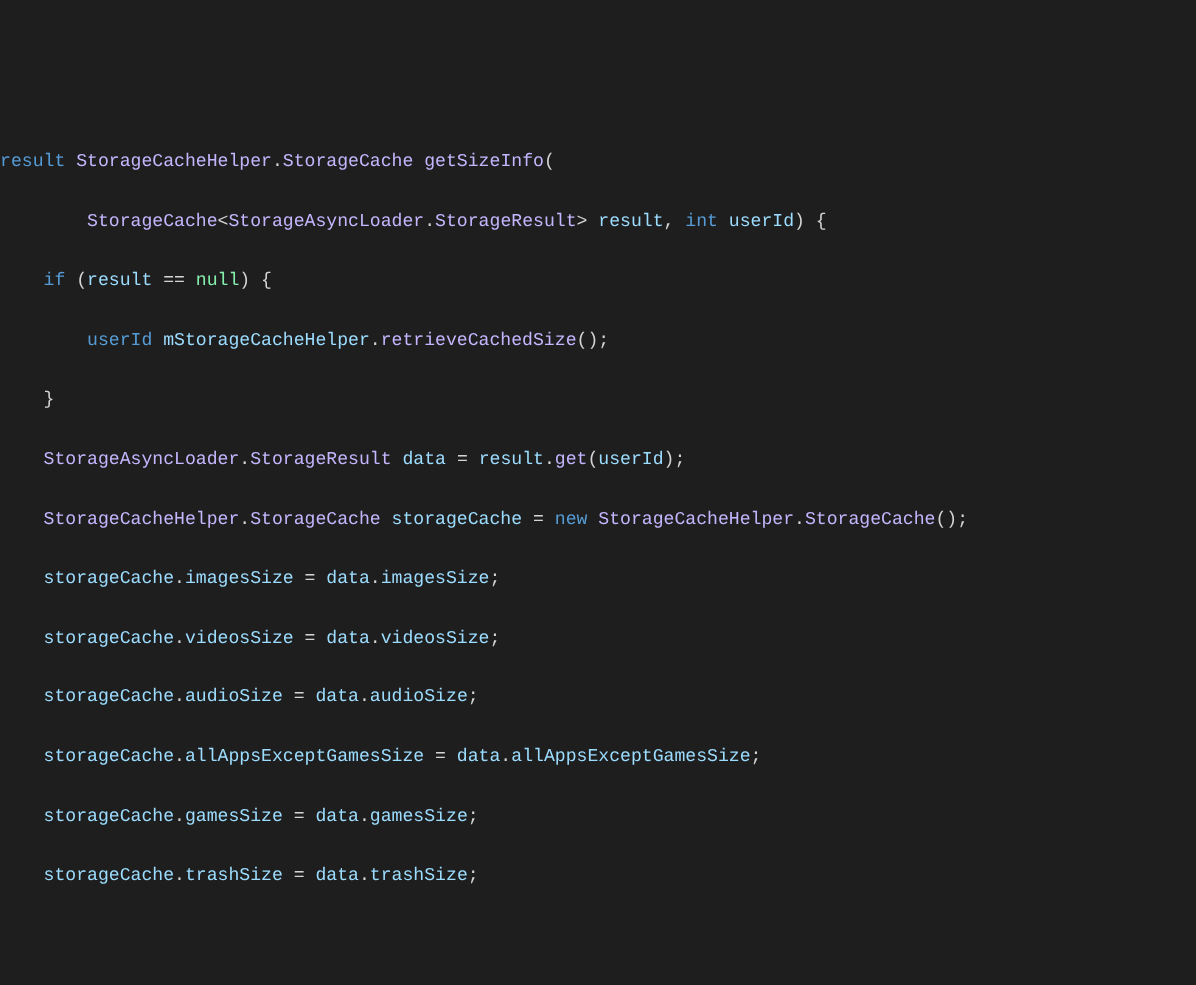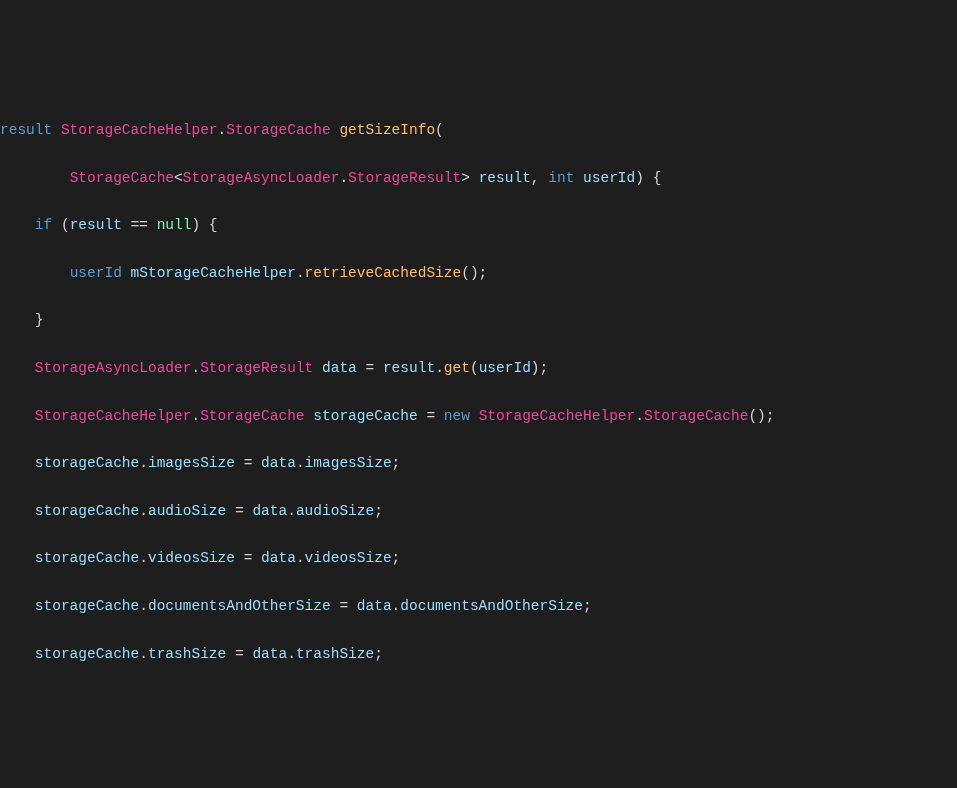--- a/index.html
+++ b/index.html
@@ -14,45 +14,46 @@
     overflow-x: auto;
   }
   .code-container {
     padding: 0;
   }
   .line {
     display: block;
     min-height: 23.8px;
   }
   .kw { color: #569cd6; }        
-  .type { color: #ec4899; text-align: center; }      
-  .method { color: #fdba74; }    
+  .type { color: #c4b5fd; text-align: center; }      
+  .method { color: #c4b5fd; }    
   .field { color: #9cdcfe; }     
   .param { color: #9cdcfe; }     
   .punct { color: #d4d4d4; }     
   .op { color: #d4d4d4; }   
   .const { color: #86efac; }     
 </style>
 </head>
 <body>
 
 
 
 <div class="code-container">
 <span class="line"><span class="kw">result</span> <span class="type">StorageCacheHelper</span><span class="punct">.</span><span class="type">StorageCache</span> <span class="method">getSizeInfo</span><span class="punct">(</span></span>
 <span class="line">        <span class="type">StorageCache</span><span class="punct">&lt;</span><span class="type">StorageAsyncLoader</span><span class="punct">.</span><span class="type">StorageResult</span><span class="punct">&gt;</span> <span class="param">result</span><span class="punct">,</span> <span class="kw">int</span> <span class="param">userId</span><span class="punct">) {</span></span>
 <span class="line">    <span class="kw">if</span> <span class="punct">(</span><span class="field">result</span> <span class="op">==</span> <span class="const">null</span><span class="punct">) {</span></span>
 <span class="line">        <span class="kw">userId</span> <span class="field">mStorageCacheHelper</span><span class="punct">.</span><span class="method">retrieveCachedSize</span><span class="punct">();</span></span>
 <span class="line">    <span class="punct">}</span></span>
 <span class="line">    <span class="type">StorageAsyncLoader</span><span class="punct">.</span><span class="type">StorageResult</span> <span class="field">data</span> <span class="op">=</span> <span class="field">result</span><span class="punct">.</span><span class="method">get</span><span class="punct">(</span><span class="field">userId</span><span class="punct">);</span></span>
 <span class="line">    <span class="type">StorageCacheHelper</span><span class="punct">.</span><span class="type">StorageCache</span> <span class="field">storageCache</span> <span class="op">=</span> <span class="kw">new</span> <span class="type">StorageCacheHelper</span><span class="punct">.</span><span class="type">StorageCache</span><span class="punct">();</span></span>
 <span class="line">    <span class="field">storageCache</span><span class="punct">.</span><span class="field">imagesSize</span> <span class="op">=</span> <span class="field">data</span><span class="punct">.</span><span class="field">imagesSize</span><span class="punct">;</span></span>
+<span class="line">    <span class="field">storageCache</span><span class="punct">.</span><span class="field">videosSize</span> <span class="op">=</span> <span class="field">data</span><span class="punct">.</span><span class="field">videosSize</span><span class="punct">;</span></span>
 <span class="line">    <span class="field">storageCache</span><span class="punct">.</span><span class="field">audioSize</span> <span class="op">=</span> <span class="field">data</span><span class="punct">.</span><span class="field">audioSize</span><span class="punct">;</span></span>
-<span class="line">    <span class="field">storageCache</span><span class="punct">.</span><span class="field">videosSize</span> <span class="op">=</span> <span class="field">data</span><span class="punct">.</span><span class="field">videosSize</span><span class="punct">;</span></span>
-<span class="line">    <span class="field">storageCache</span><span class="punct">.</span><span class="field">documentsAndOtherSize</span> <span class="op">=</span> <span class="field">data</span><span class="punct">.</span><span class="field">documentsAndOtherSize</span><span class="punct">;</span></span>
+<span class="line">    <span class="field">storageCache</span><span class="punct">.</span><span class="field">allAppsExceptGamesSize</span> <span class="op">=</span> <span class="field">data</span><span class="punct">.</span><span class="field">allAppsExceptGamesSize</span><span class="punct">;</span></span>
+<span class="line">    <span class="field">storageCache</span><span class="punct">.</span><span class="field">gamesSize</span> <span class="op">=</span> <span class="field">data</span><span class="punct">.</span><span class="field">gamesSize</span><span class="punct">;</span></span>
 <span class="line">    <span class="field">storageCache</span><span class="punct">.</span><span class="field">trashSize</span> <span class="op">=</span> <span class="field">data</span><span class="punct">.</span><span class="field">trashSize</span><span class="punct">;</span></span>
 <span class="line">    </span>
 
 
 
 
 
 
 
 

